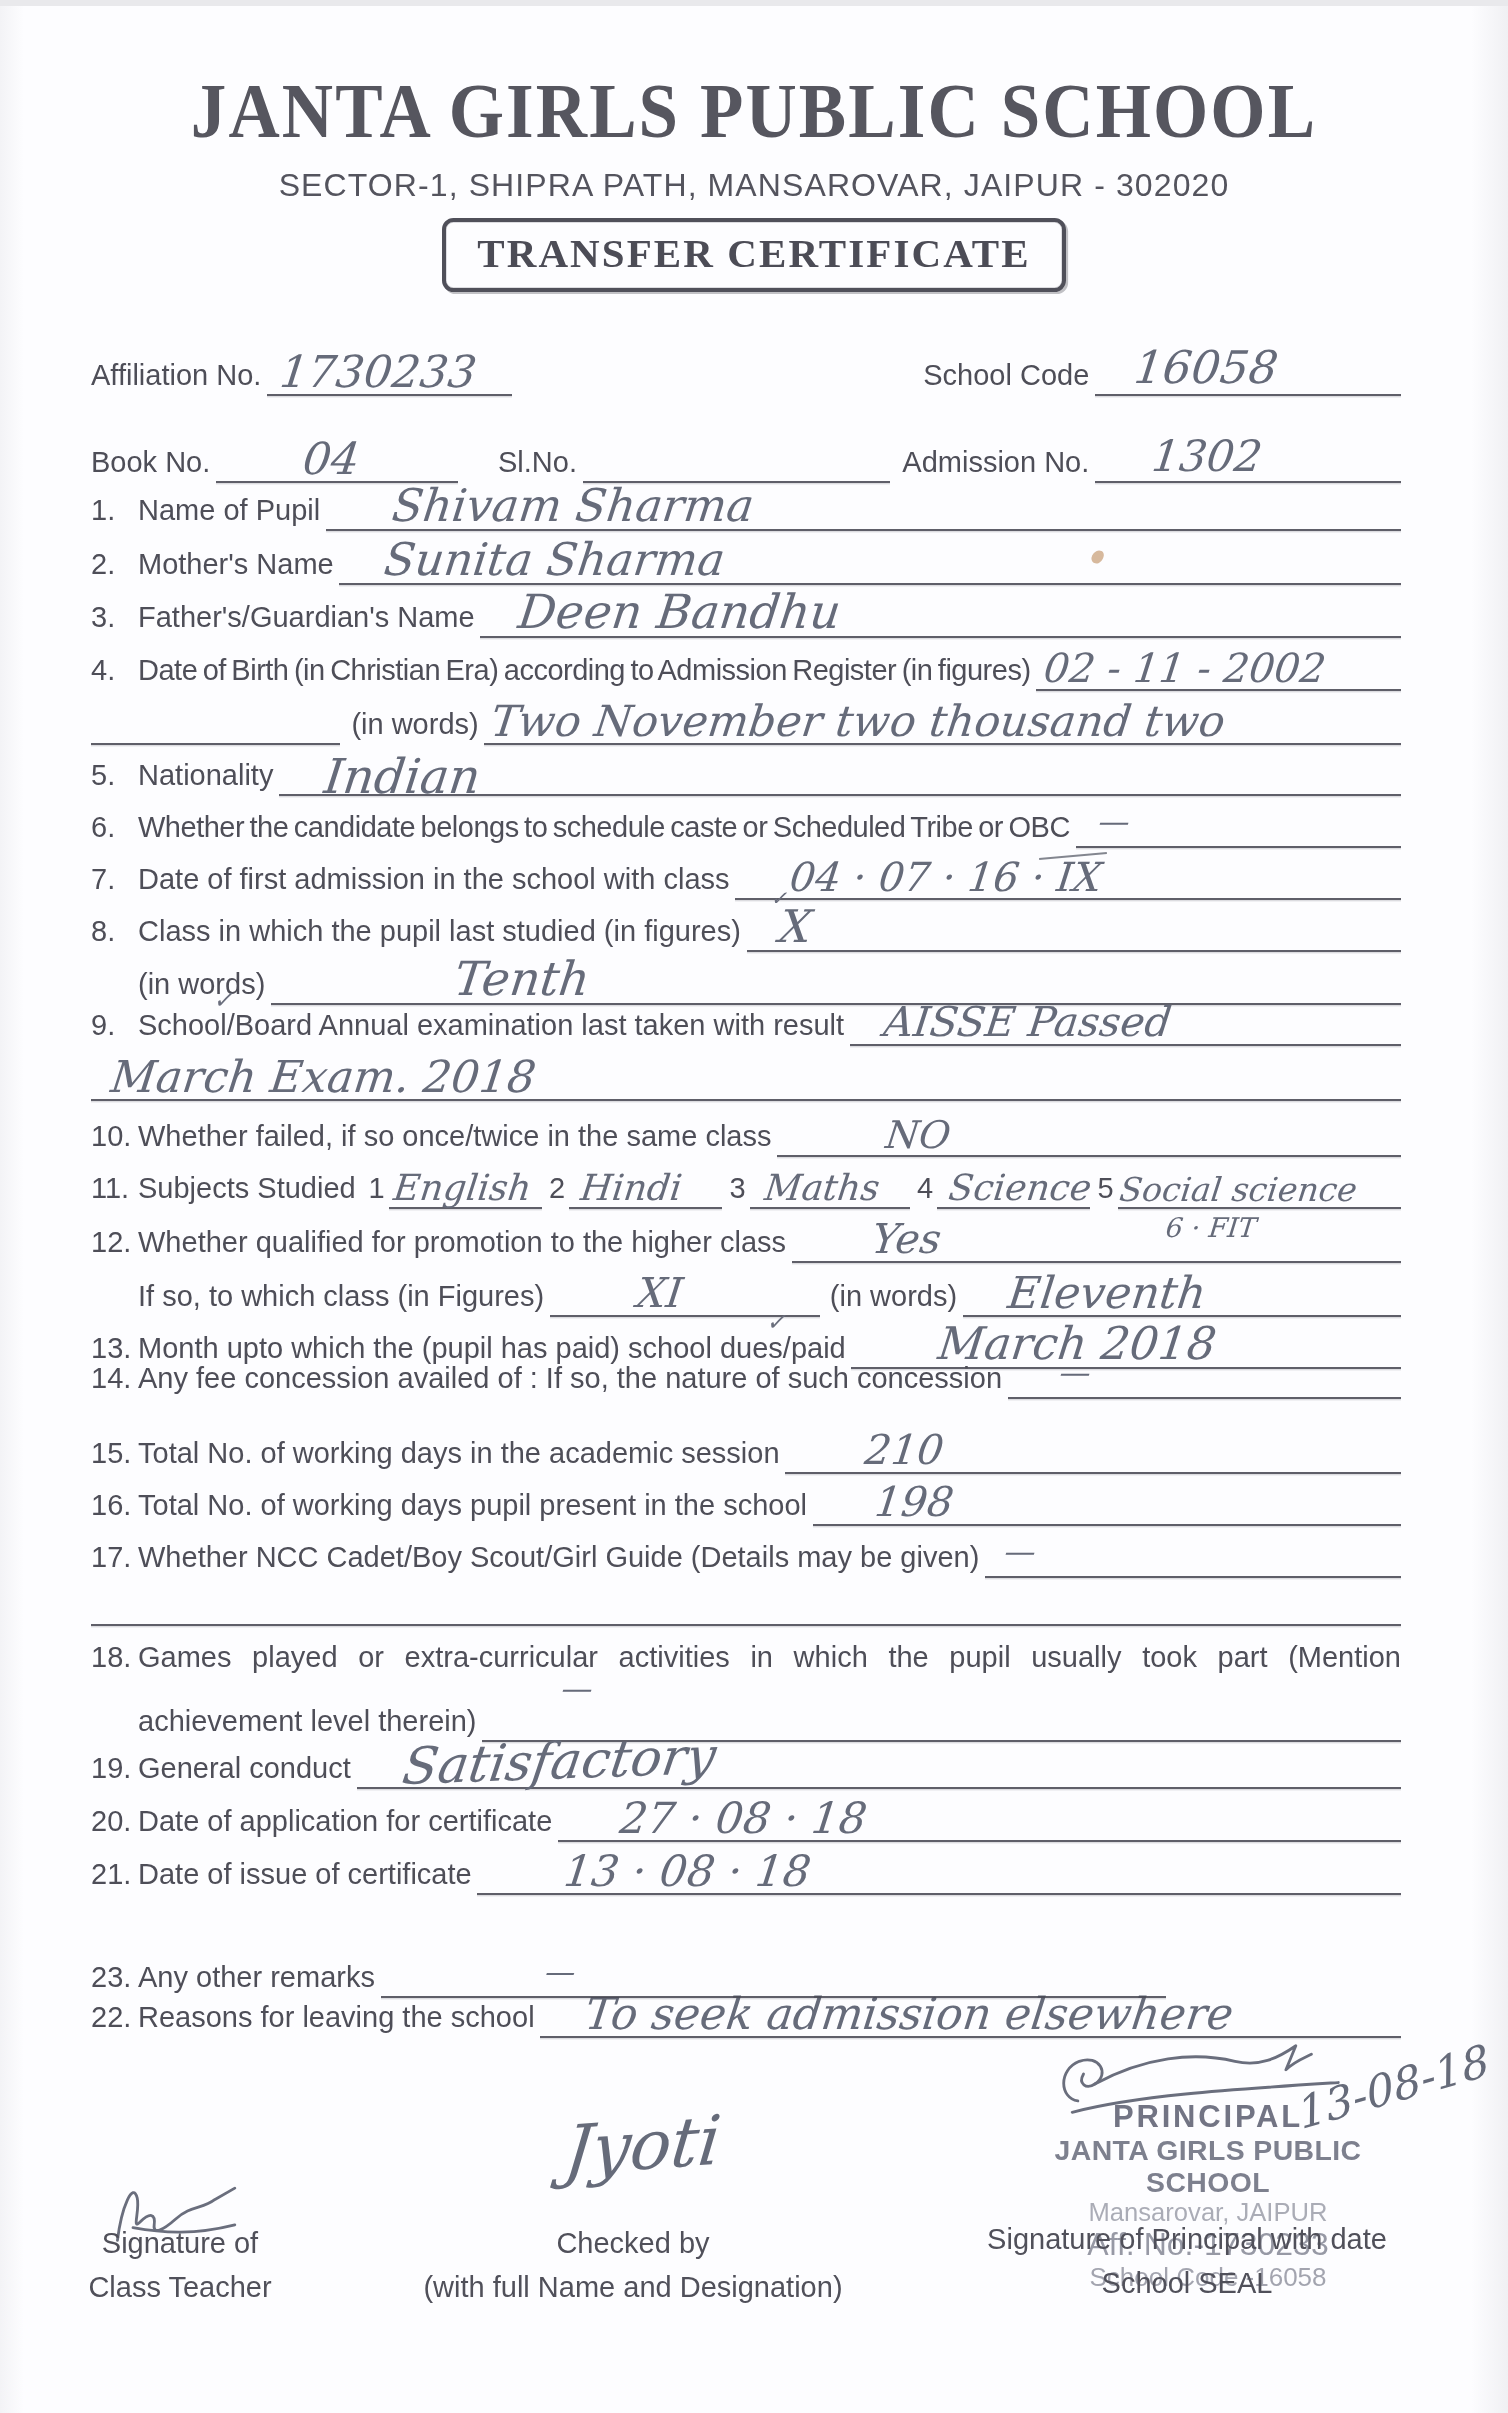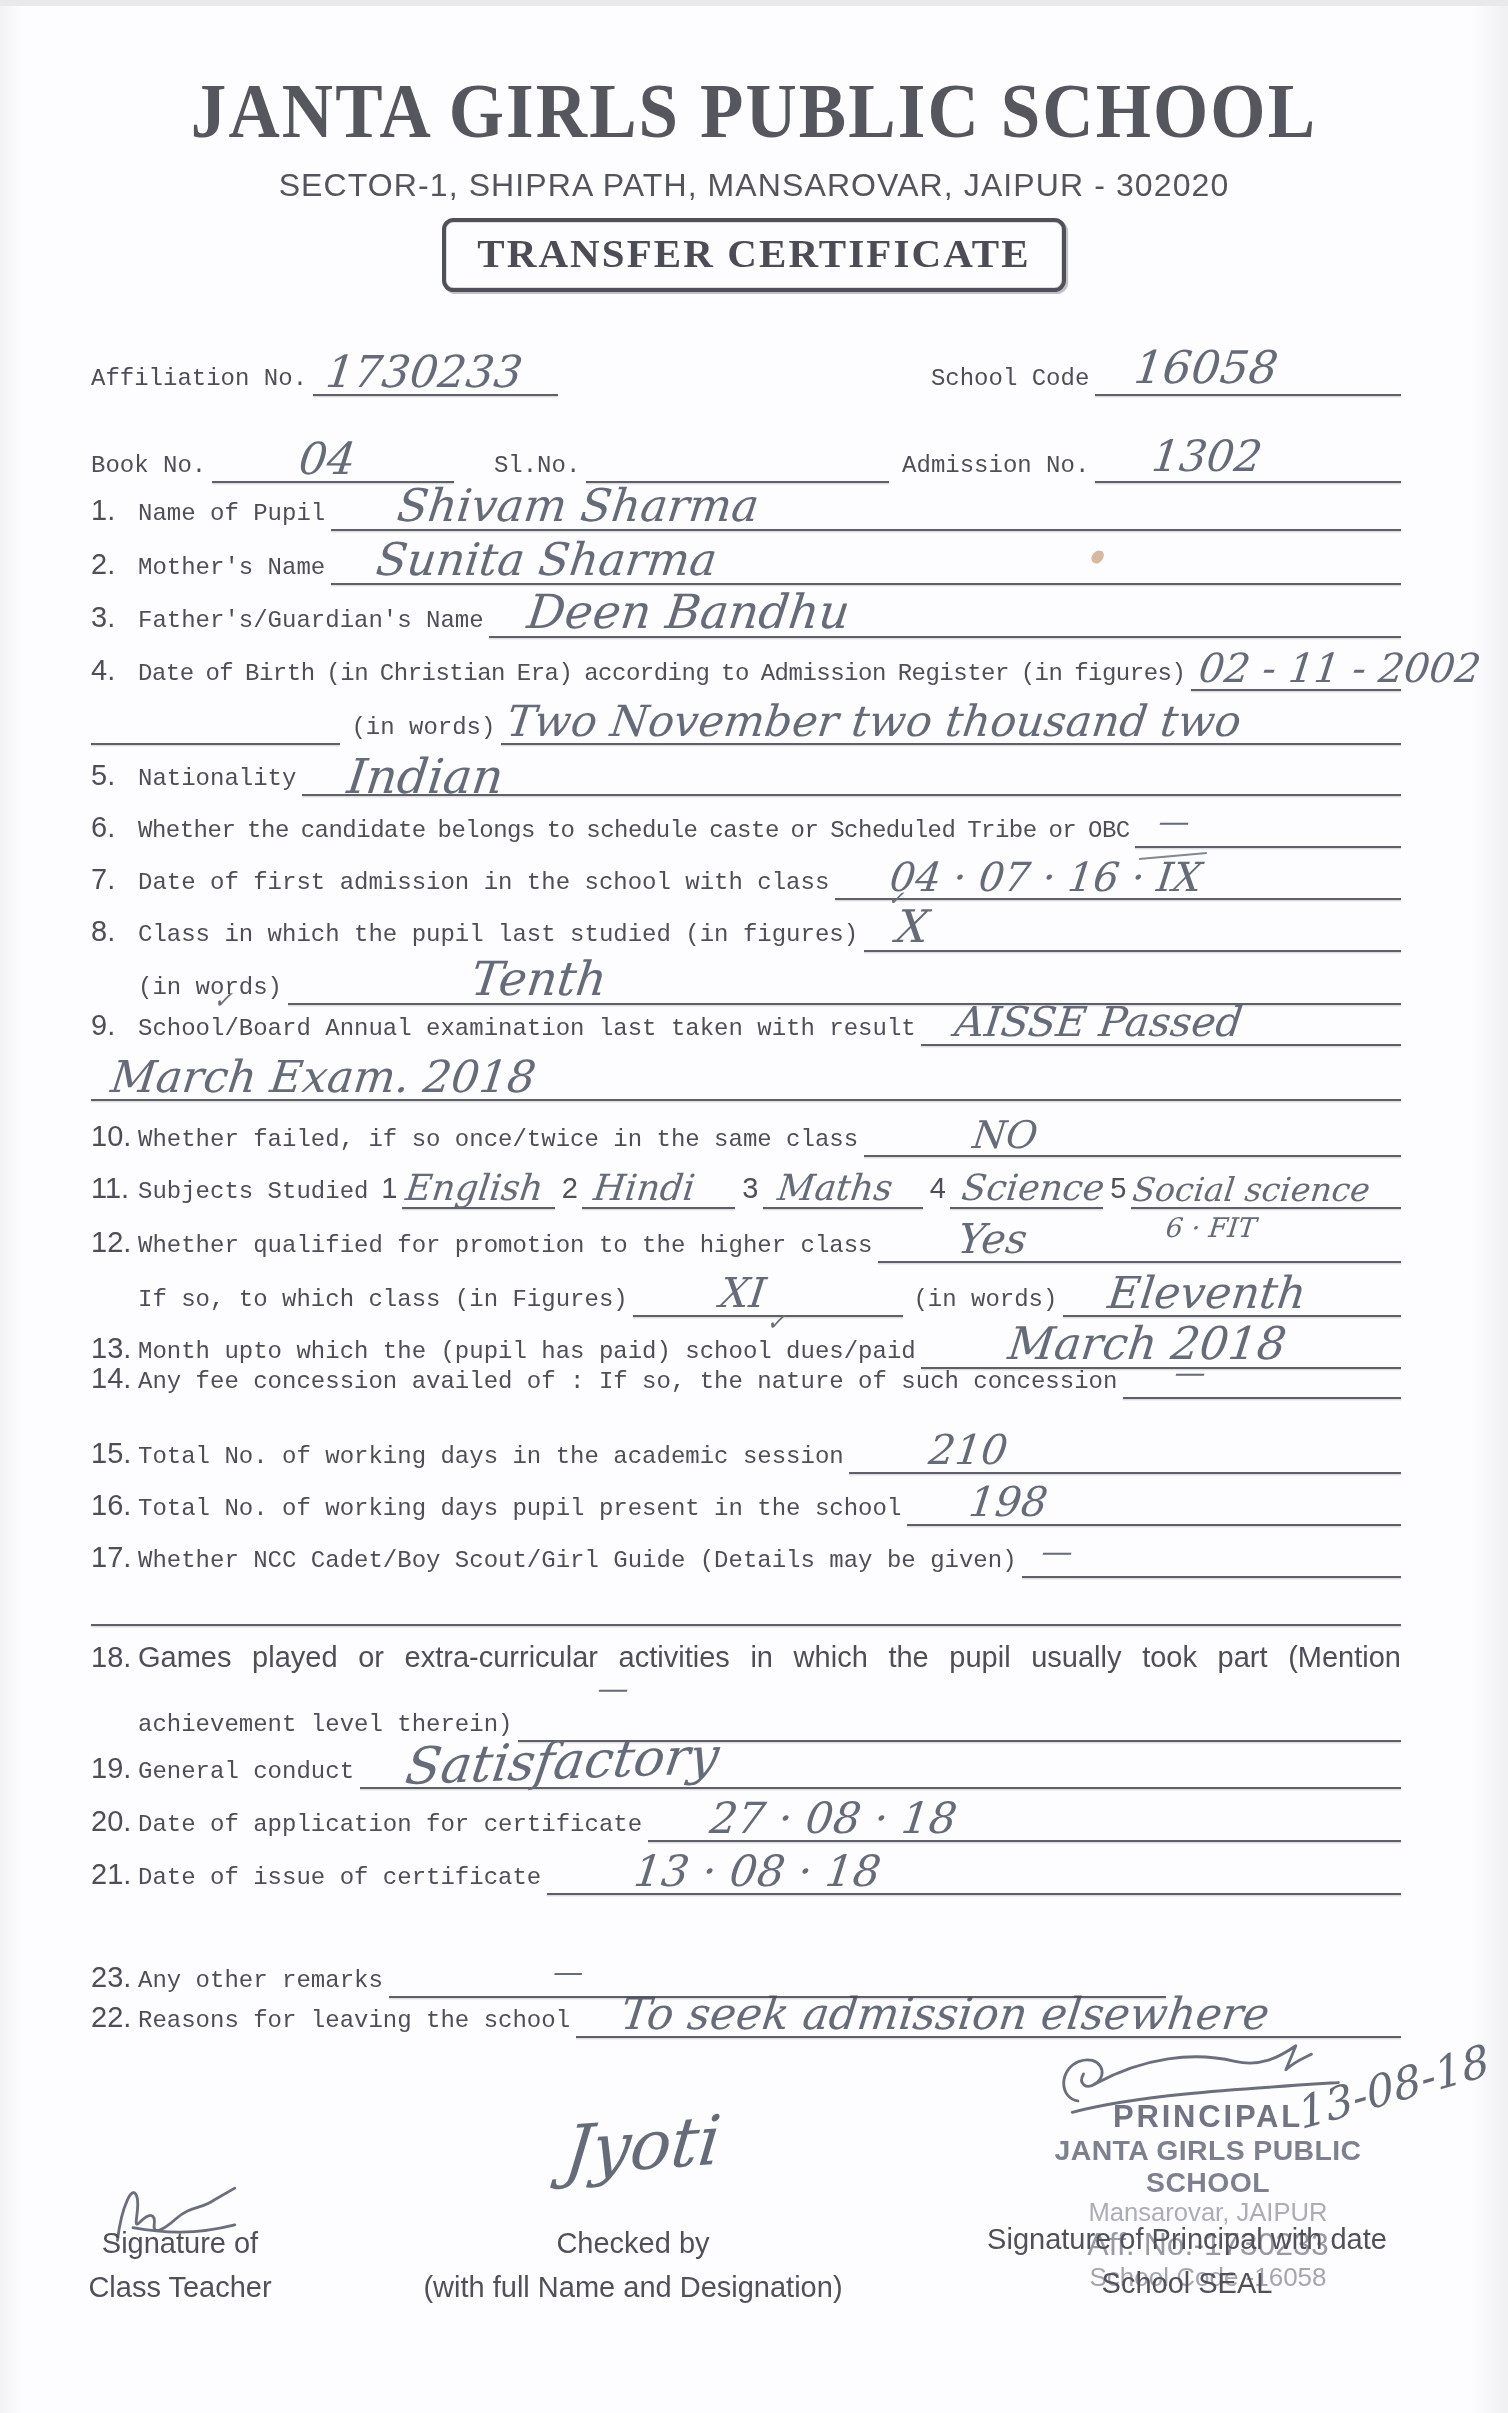--- a/index.html
+++ b/index.html
@@ -15,21 +15,21 @@
   .address{position:absolute;top:161px;left:0;right:0;text-align:center;
     font-size:32px;letter-spacing:1.1px;color:#54545e;}
   .tc-wrap{position:absolute;top:212px;left:0;right:0;text-align:center;}
   .tc-box{display:inline-block;border:4.3px solid #50505a;border-radius:11.4px;
     padding:7.1px 31px 11.4px;font-family:"Liberation Serif",serif;font-weight:bold;
     font-size:41px;letter-spacing:2.1px;color:#4c4c56;
     box-shadow:2.1px 2.1px 0 0 rgba(80,80,90,.35), inset 0 0 0 0.7px rgba(80,80,90,.25);}
   
   .row{position:absolute;left:91px;right:107px;height:45px;display:flex;align-items:flex-end;}
   .num{flex:0 0 47px;font-size:29px;padding-bottom:4.3px;}
-  .lbl{font-size:24px;white-space:nowrap;padding-bottom:4.3px;padding-right:5.7px;font-family:Liberation Mono, monospace;}
+  .lbl{font-size:29px;white-space:nowrap;padding-bottom:4.3px;padding-right:5.7px;}
   .tight{letter-spacing:-0.5px;word-spacing:-2.1px;}
   .u{position:relative;height:100%;border-bottom:2.1px solid rgba(73,73,84,.88);
      box-shadow:0 1.4px 0 rgba(73,73,84,.18);}
   .fill{flex:1 1 auto;}
   .hw{position:absolute;bottom:2.8px;font-family:"DejaVu Serif",serif;font-style:italic;
       color:#666b7a;white-space:nowrap;line-height:.9;transform:skewX(-7deg);
       transform-origin:left bottom;}
   .chk{position:absolute;font-family:"DejaVu Serif",serif;font-style:italic;
        color:#6a6e7d;font-size:24px;line-height:1;}
   .stroke{position:absolute;height:2.1px;background:rgba(90,93,105,.75);}

